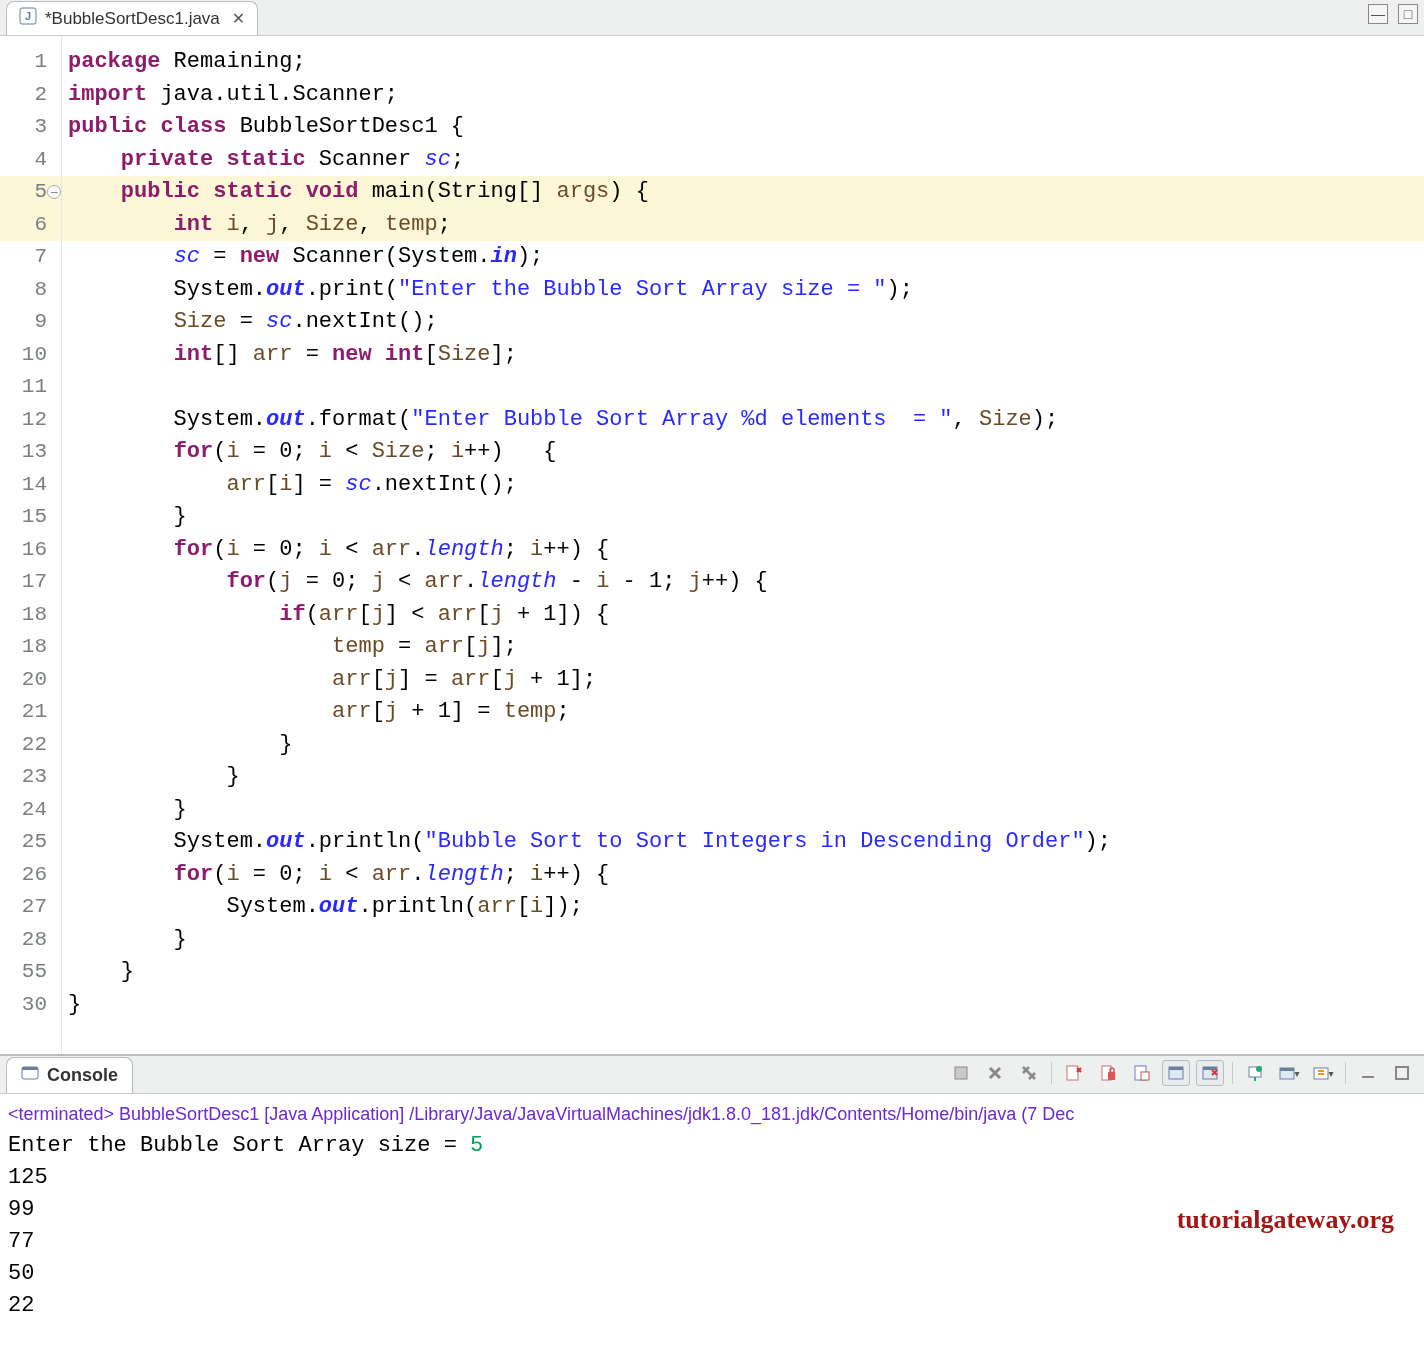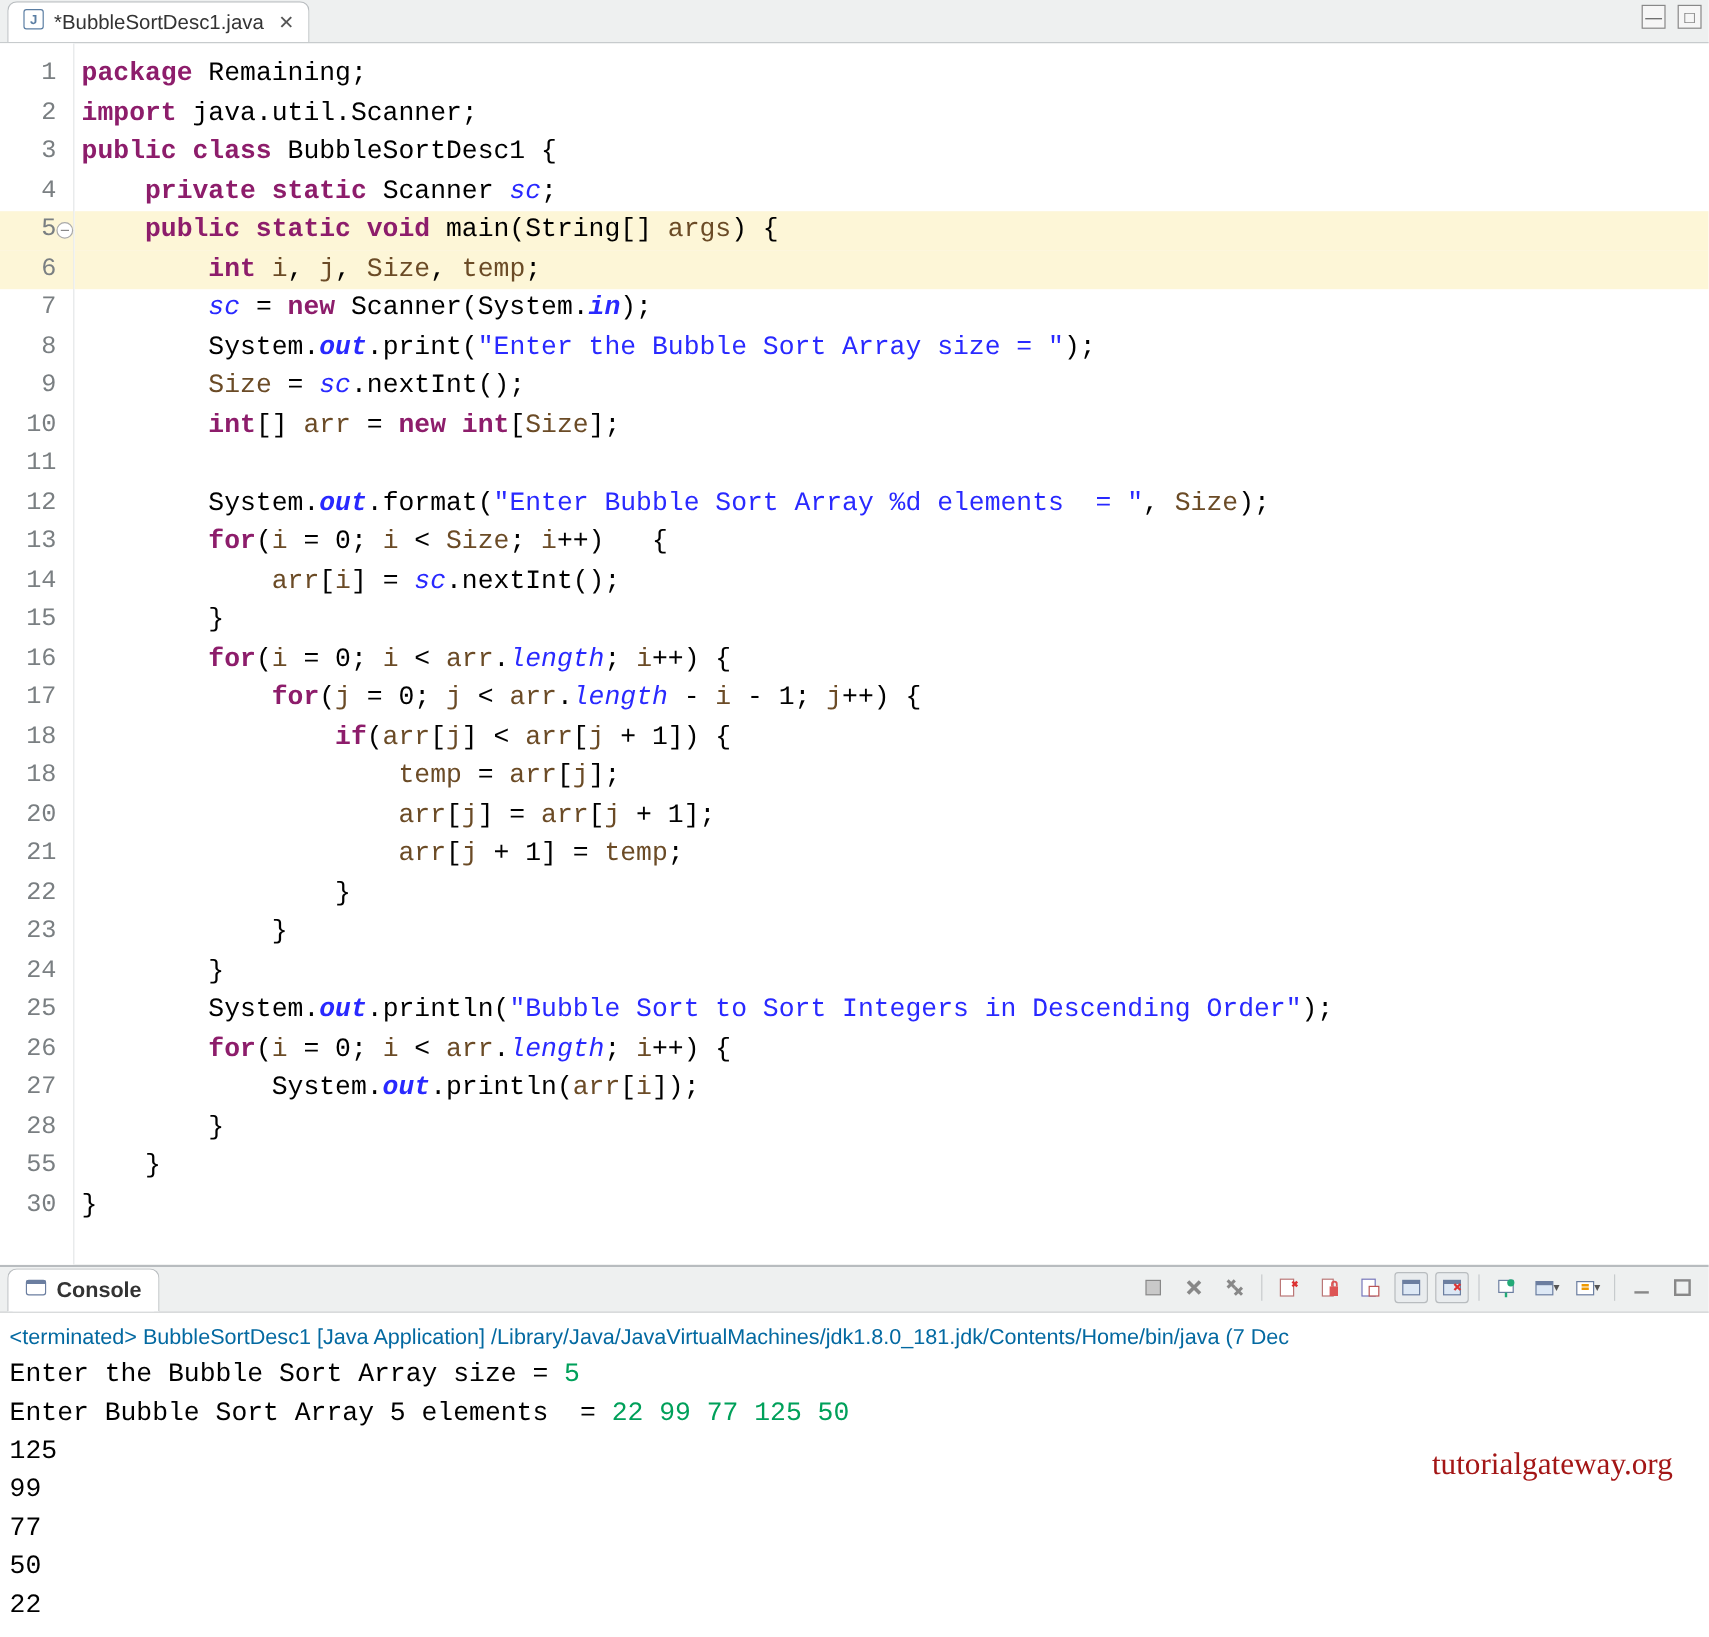--- a/index.html
+++ b/index.html
@@ -156,32 +156,32 @@
     font-size: 22px;
     padding: 4px 8px 8px 8px;
     color: #000;
     line-height: 32px;
     position: relative;
     background: #ffffff;
   }
   .console-status {
     font-family: Arial, Helvetica, sans-serif;
     font-size: 18px;
-    color: #0369a1;
+    color: #6d28d9;
     white-space: nowrap;
     overflow: hidden;
   }
   .console-line { white-space: pre; }
   .user-in { color: #00a05a; }
   .watermark {
     position: absolute;
     right: 30px;
     top: 110px;
     font-family: Georgia, "Times New Roman", serif;
-    font-weight: normal;
+    font-weight: bold;
     font-size: 26px;
     color: #a31616;
   }
 </style>
 </head>
 <body>
 
 <div class="tab-bar">
   <div class="tab">
     <span class="file-icon">
@@ -328,21 +328,20 @@
           <rect x="3" y="3" width="12" height="12" fill="none" stroke="#888" stroke-width="2"></rect>
         </svg>
       </div>
   </div>
 </div>
 
 <div class="console-body">
   <div class="console-status">&lt;terminated&gt; BubbleSortDesc1 [Java Application] /Library/Java/JavaVirtualMachines/jdk1.8.0_181.jdk/Contents/Home/bin/java  (7 Dec</div>
   <div id="console-lines">
       <div class="console-line"><span>Enter the Bubble Sort Array size = </span><span class="user-in">5</span></div>
-      <div class="console-line"><span>Enter Bubble Sort Array 5 elements  = </span><span class="user-in">22 99 77 125 50</span></div>
       <div class="console-line"><span>125</span></div>
       <div class="console-line"><span>99</span></div>
       <div class="console-line"><span>77</span></div>
       <div class="console-line"><span>50</span></div>
       <div class="console-line"><span>22</span></div>
     </div>
   <div class="watermark">tutorialgateway.org</div>
 </div>
 
 </body></html>

